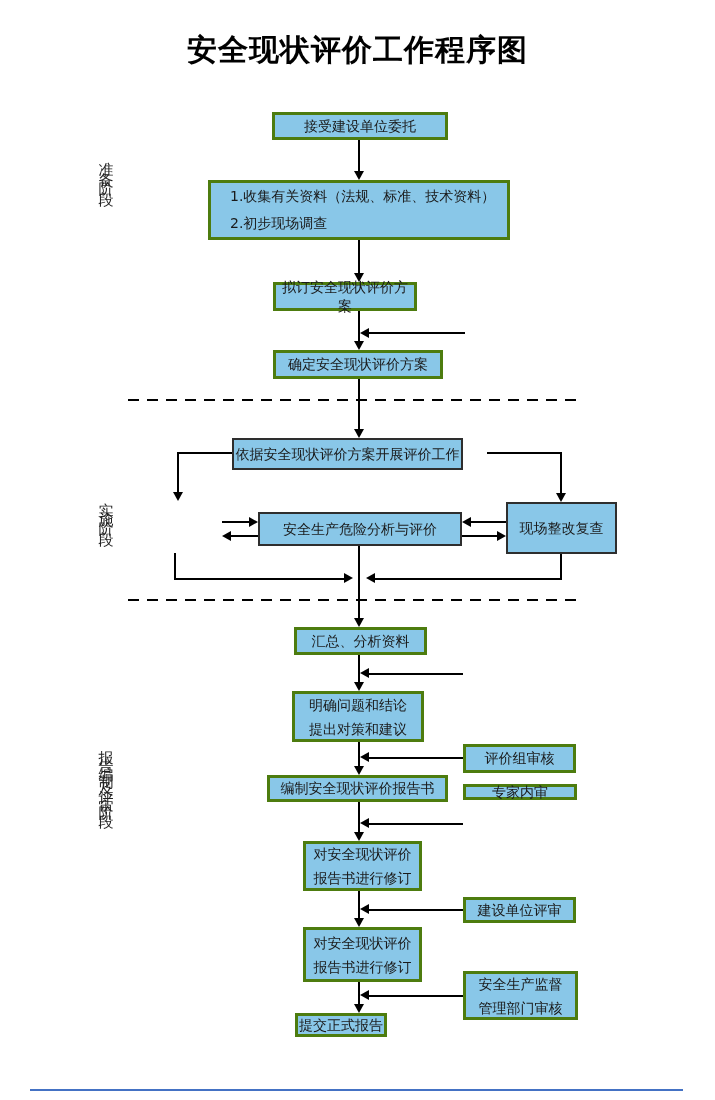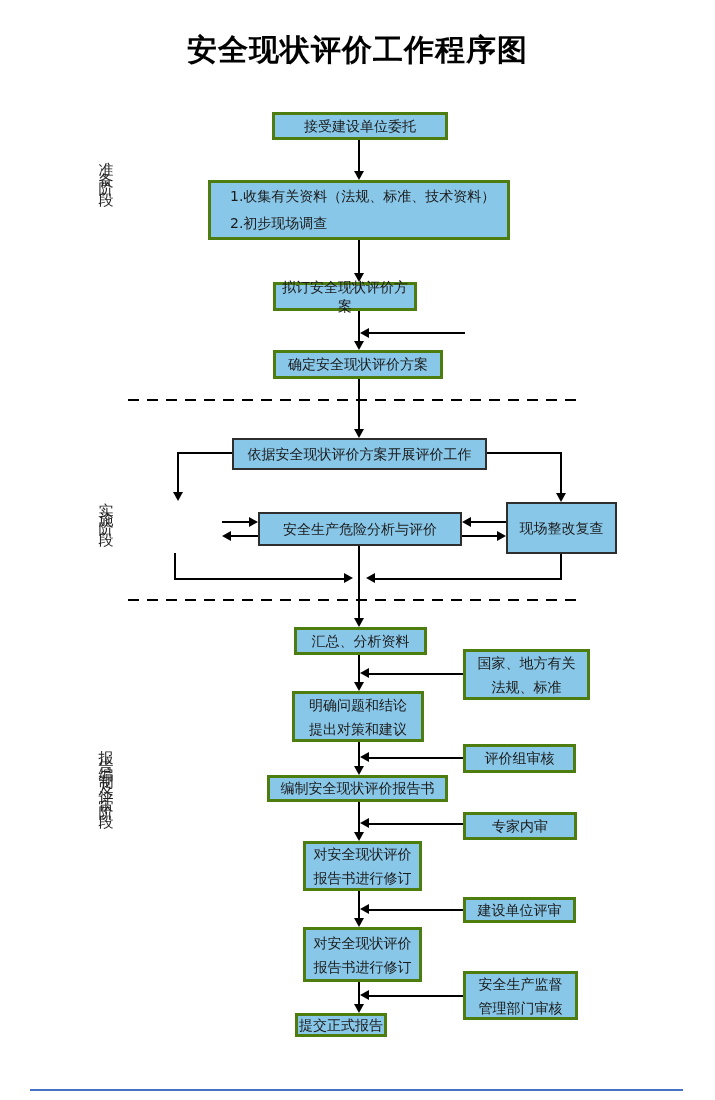--- a/index.html
+++ b/index.html
@@ -75,21 +75,21 @@
   <div class="hl" style="left:368px;top:332px;width:97px"></div>
   <div class="ar-l" style="left:360px;top:328px"></div>
 
   <div class="box" style="left:273px;top:350px;width:170px;height:29px">
     <span>确定安全现状评价方案</span>
   </div>
 
   <div class="vl" style="left:358px;top:379px;height:50px"></div>
   <div class="ar-d" style="left:354px;top:429px"></div>
 
-  <div class="box thick" style="left:232px;top:438px;width:255px;height:32px">
+  <div class="box thick" style="left:232px;top:438px;width:231px;height:32px">
     <span>依据安全现状评价方案开展评价工作</span>
   </div>
 
   <div class="hl" style="left:177px;top:452px;width:55px"></div>
   <div class="vl" style="left:177px;top:452px;height:40px"></div>
   <div class="ar-d" style="left:173px;top:492px"></div>
 
   <div class="hl" style="left:487px;top:452px;width:75px"></div>
   <div class="vl" style="left:560px;top:452px;height:41px"></div>
   <div class="ar-d" style="left:556px;top:493px"></div>
@@ -121,24 +121,20 @@
   <div class="hl" style="left:374px;top:578px;width:188px"></div>
   <div class="ar-l" style="left:366px;top:573px"></div>
 
   <div class="vl" style="left:358px;top:546px;height:73px"></div>
   <div class="ar-d" style="left:354px;top:618px"></div>
 
   <div class="box" style="left:294px;top:627px;width:133px;height:28px">
     <span>汇总、分析资料</span>
   </div>
 
-  <div class="box multiline" style="left:463px;top:649px;width:127px;height:51px">
-    <span>国家、地方有关</span>
-    <span>法规、标准</span>
-  </div>
   <div class="hl" style="left:368px;top:673px;width:95px"></div>
   <div class="ar-l" style="left:360px;top:668px"></div>
 
   <div class="vl" style="left:358px;top:655px;height:28px"></div>
   <div class="ar-d" style="left:354px;top:682px"></div>
 
   <div class="box multiline" style="left:292px;top:691px;width:132px;height:51px">
     <span>明确问题和结论</span>
     <span>提出对策和建议</span>
   </div>
@@ -149,21 +145,21 @@
   <div class="hl" style="left:368px;top:757px;width:95px"></div>
   <div class="ar-l" style="left:360px;top:752px"></div>
 
   <div class="vl" style="left:358px;top:742px;height:25px"></div>
   <div class="ar-d" style="left:354px;top:766px"></div>
 
   <div class="box" style="left:267px;top:775px;width:181px;height:27px">
     <span>编制安全现状评价报告书</span>
   </div>
 
-  <div class="box" style="left:463px;top:812px;width:114px;height:28px">
+  <div class="box" style="left:463px;top:784px;width:114px;height:16px">
     <span>专家内审</span>
   </div>
   <div class="hl" style="left:368px;top:823px;width:95px"></div>
   <div class="ar-l" style="left:360px;top:818px"></div>
 
   <div class="vl" style="left:358px;top:802px;height:31px"></div>
   <div class="ar-d" style="left:354px;top:832px"></div>
 
   <div class="box multiline" style="left:303px;top:841px;width:119px;height:50px">
     <span>对安全现状评价</span>

